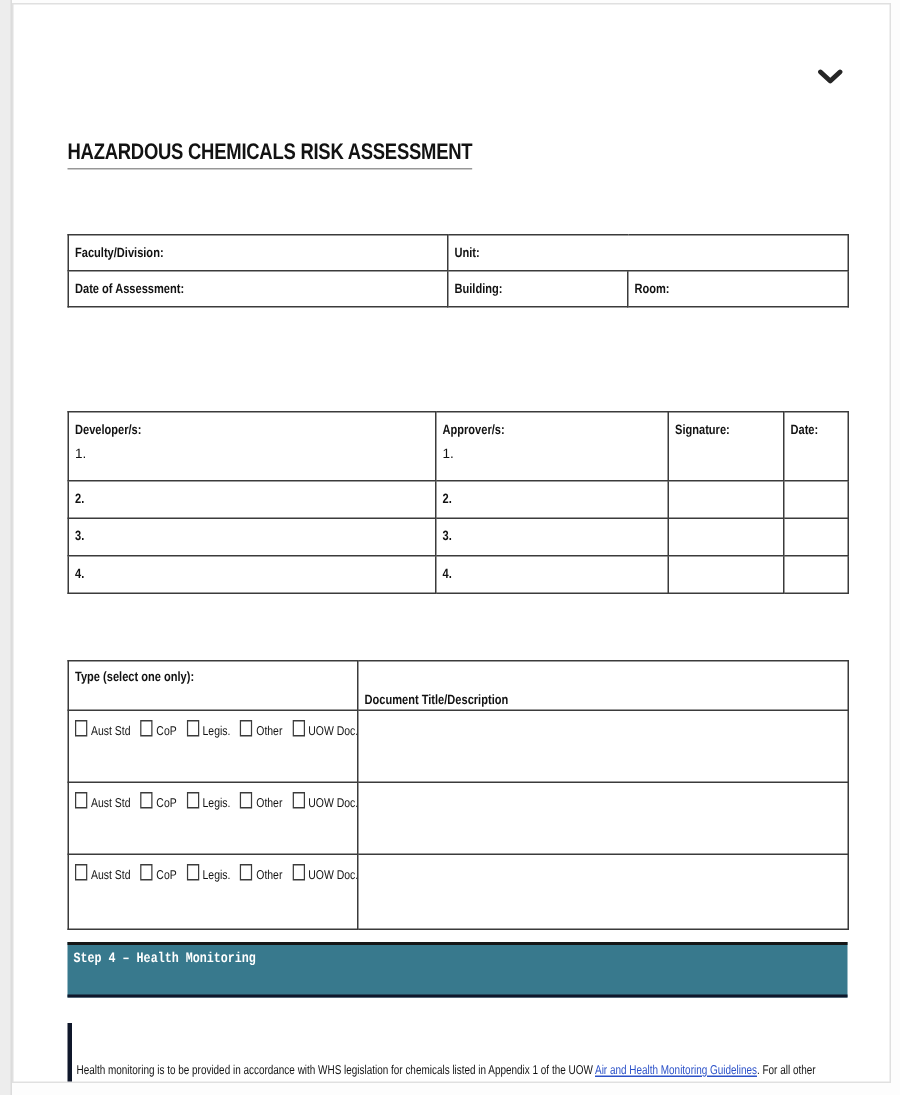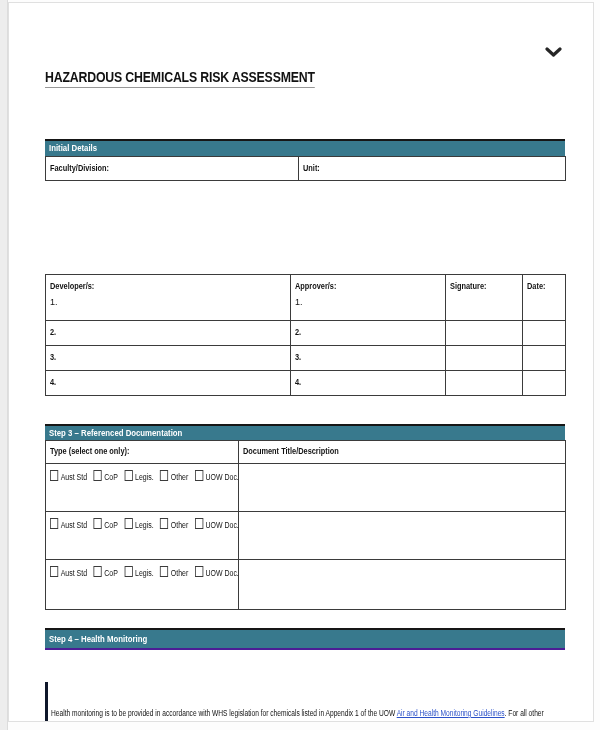--- a/index.html
+++ b/index.html
@@ -6,26 +6,26 @@
   body{
     width:600px;height:730px;position:relative;background:#fdfdfd;
     font-family:"Liberation Sans",sans-serif;color:#121212;overflow:hidden;
   }
   .left-strip{position:absolute;left:0;top:0;width:7px;height:730px;
     background:#ededed;border-right:1px solid #dcdcdc;}
   .page{position:absolute;left:8px;top:2px;width:586px;height:720px;
     background:#fff;border:1px solid #e0e0e0;box-sizing:border-box;overflow:hidden;}
   .cond{display:inline-block;transform:scaleX(0.82);transform-origin:0 50%;white-space:nowrap;}
   .chevron{position:absolute;left:536px;top:41px;width:17px;height:11px;cursor:pointer;}
-  .doc-title{position:absolute;left:36px;top:65px;font-size:15px;font-weight:bold;letter-spacing:-0.2px;}
+  .doc-title{position:absolute;left:36px;top:90px;font-size:15px;font-weight:bold;letter-spacing:-0.2px;}
   .doc-title .cond{border-bottom:1.5px solid #979797;padding-bottom:2px;}
   .bar{position:absolute;left:36px;width:520px;height:17px;box-sizing:border-box;
     background:#38798D;border-top:2px solid #161616;color:#fff;font-weight:bold;
     font-size:9.5px;line-height:14px;padding-left:4px;}
-  .bar-tall{height:22px;border-bottom:2px solid #4c1d95;line-height:17px;}
+  .bar-tall{height:37px;border-bottom:2px solid #0f172a;line-height:17px;font-family:Liberation Mono, monospace;}
   table.tbl{position:absolute;left:36px;width:520px;border-collapse:collapse;table-layout:fixed;
     font-size:9px;}
   table.tbl td{border:1px solid #3b3b3b;vertical-align:top;padding:6px 2px 2px 4px;
     font-weight:bold;overflow:hidden;}
   table.tbl{border:1.5px solid #2c2c2c;}
   #tbl-initial{top:153px;}
   #tbl-process{top:271px;}
   #tbl-step3{top:437px;}
   .num{font-weight:normal;margin-top:6px;}
   .numcell{font-weight:normal;padding-top:5px;}
@@ -49,33 +49,35 @@
   <span class="chevron">
     <svg width="17" height="11" viewBox="0 0 17 11">
       <path d="M2 2 L8.5 8 L15 2" fill="none" stroke="#262626" stroke-width="3.2" stroke-linecap="round" stroke-linejoin="round"></path>
     </svg>
   </span>
 
   <div class="doc-title">
     <span class="cond">HAZARDOUS CHEMICALS RISK ASSESSMENT</span>
   </div>
 
-  <div class="bar" style="top:136px;">
-    <span class="cond">Initial Details</span>
-  </div>
   <table class="tbl" id="tbl-initial">
     <colgroup>
         <col style="width:253px">
         <col style="width:120px">
         <col style="width:147px">
       </colgroup>
     <tbody>
         <tr style="height:24px;text-decoration:underline;">
       <td><span class="cond">Faculty/Division:</span></td>
       <td colspan="2"><span class="cond">Unit:</span></td>
+    </tr>
+    <tr style="height:24px;">
+      <td><span class="cond">Date of Assessment:</span></td>
+      <td><span class="cond">Building:</span></td>
+      <td><span class="cond">Room:</span></td>
     </tr>
   </tbody>
     </table>
 
   <table class="tbl" id="tbl-process">
     <colgroup>
         <col style="width:245px">
         <col style="width:155px">
         <col style="width:77px">
         <col style="width:43px">
@@ -107,32 +109,29 @@
     </tr>
     <tr style="height:25px;">
       <td class="numcell"><span class="cond">4.</span></td>
       <td class="numcell"><span class="cond">4.</span></td>
       <td></td>
       <td></td>
     </tr>
   </tbody>
     </table>
 
-  <div class="bar" style="top:421px;">
-    <span class="cond">Step 3 – Referenced Documentation</span>
-  </div>
   <table class="tbl" id="tbl-step3">
     <colgroup>
         <col style="width:193px">
         <col style="width:327px">
       </colgroup>
     <tbody>
         <tr style="height:23px;">
       <td style="padding-top:5px;"><span class="cond">Type (select one only):</span></td>
-      <td style="padding-top:5px;"><span class="cond">Document Title/Description</span></td>
+      <td style="padding-top:20px;"><span class="cond">Document Title/Description</span></td>
     </tr>
     <tr class="cbrow" style="height:48px;">
       <td>
         <span class="cond">
           <span class="cbitem"><span class="cb"></span><span>Aust Std</span></span><span class="cbitem"><span class="cb"></span><span>CoP</span></span><span class="cbitem"><span class="cb"></span><span>Legis.</span></span><span class="cbitem"><span class="cb"></span><span>Other</span></span><span class="cbitem"><span class="cb"></span><span>UOW Doc.</span></span>
         </span>
       </td>
       <td></td>
     </tr>
     <tr class="cbrow" style="height:48px;">

